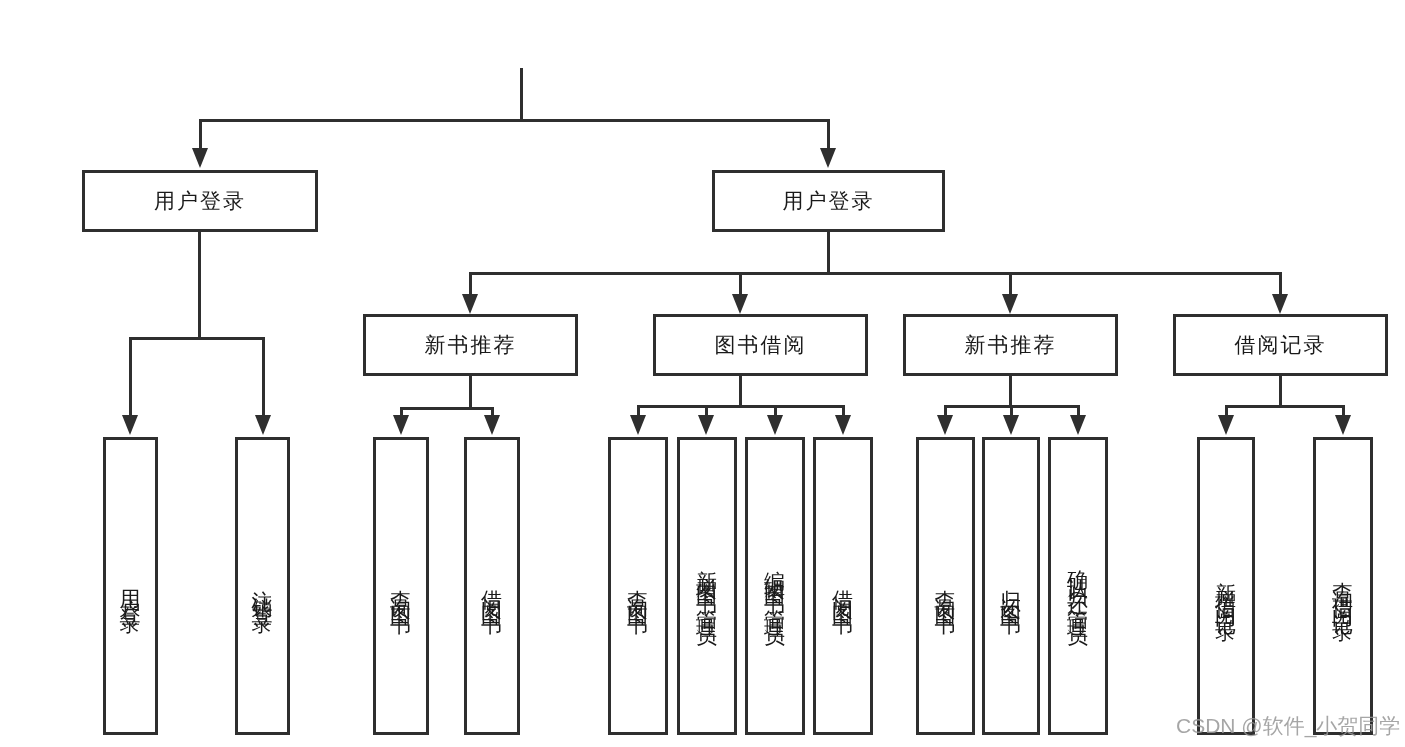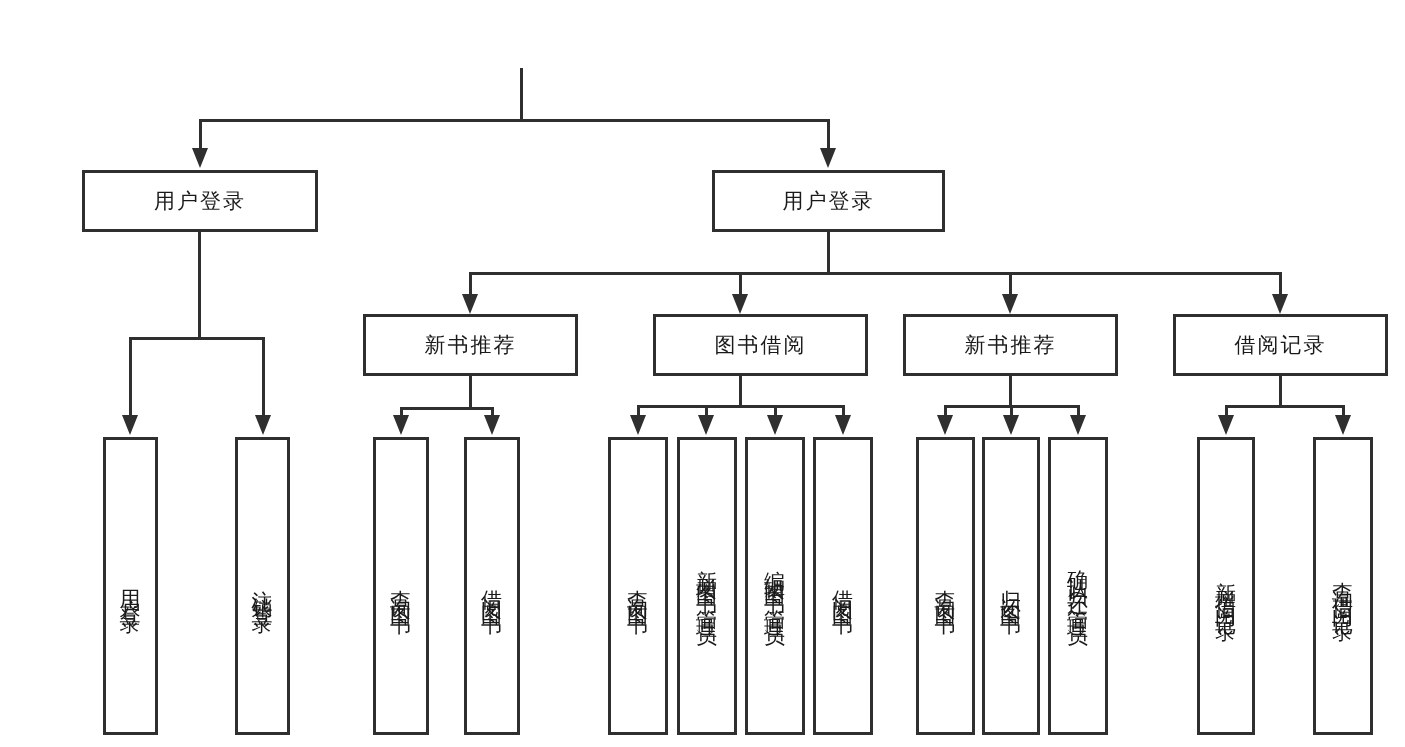--- a/index.html
+++ b/index.html
@@ -142,14 +142,15 @@
   <div class="box vbox" style="left:745px; top:437px; width:60px; height:298px;">编辑图书（管理员）</div>
   <div class="box vbox" style="left:813px; top:437px; width:60px; height:298px;">借阅图书</div>
 
   <div class="box vbox" style="left:916px; top:437px; width:59px; height:298px;">查询图书</div>
   <div class="box vbox" style="left:982px; top:437px; width:58px; height:298px;">归还图书</div>
   <div class="box vbox" style="left:1048px; top:437px; width:60px; height:298px;">确认归还（管理员）</div>
 
   <div class="box vbox" style="left:1197px; top:437px; width:58px; height:298px;">新增借阅记录</div>
   <div class="box vbox" style="left:1313px; top:437px; width:60px; height:298px;">查询借阅记录</div>
 
+  <div class="watermark">CSDN @软件_小贺同学</div>
 
 </div>
 
 </body></html>

